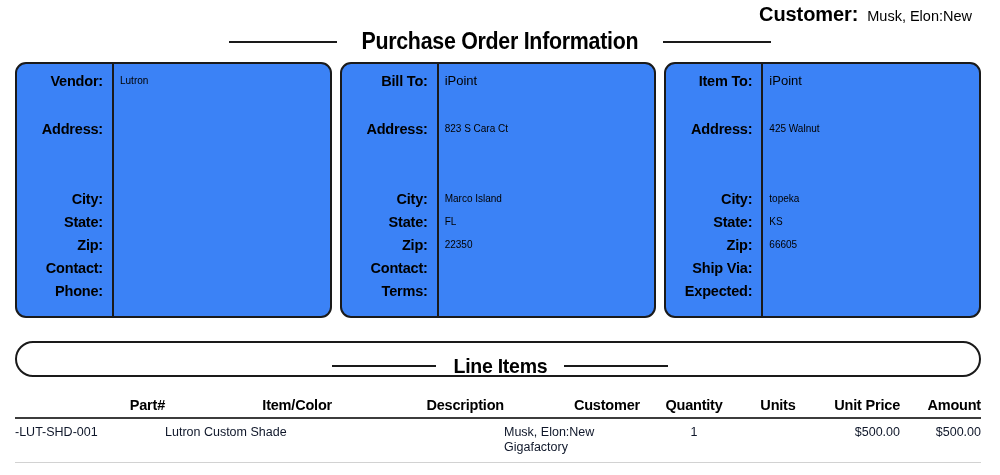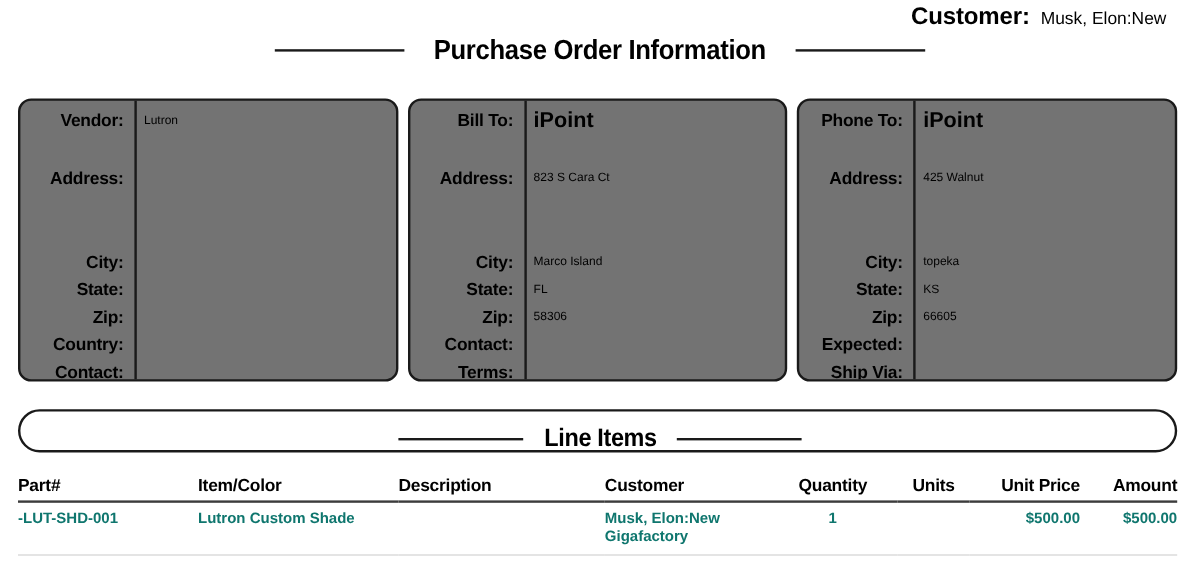--- a/index.html
+++ b/index.html
@@ -71,24 +71,23 @@
     width: 966px;
     height: 256px;
     display: flex;
     gap: 8px;
   }
   .panel {
     position: relative;
     flex: 1 1 0;
     border: 2px solid #1a1a1a;
     border-radius: 11px;
-    background: #737373;
+    background: #3b82f6;
     box-sizing: border-box;
     overflow: hidden;
-    margin-top: 20px;
   }
   .panel .divider {
     position: absolute;
     top: -2px;
     bottom: -2px;
     left: 95px;
     width: 0;
     border-left: 2px solid #1a1a1a;
   }
   .panel .rows {
@@ -116,21 +115,21 @@
     font-weight: bold;
     letter-spacing: -0.2px;
     white-space: nowrap;
   }
   .panel .val {
     padding-left: 12px;
     font-size: 10px;
     font-weight: normal;
     white-space: nowrap;
   }
-  .panel .val.strong { font-weight: bold; font-size: 18px; }
+  .panel .val.strong { font-weight: normal; font-size: 13px; }
 
   
   .line-items-banner {
     position: absolute;
     top: 341px;
     left: 15px;
     width: 966px;
     height: 36px;
     border: 2px solid #1a1a1a;
     border-radius: 19px;
@@ -152,35 +151,35 @@
     width: 966px;
   }
   .li-table table {
     width: 100%;
     border-collapse: collapse;
     table-layout: fixed;
   }
   .li-table th {
     font-size: 14.5px;
     font-weight: bold;
-    text-align: left;
+    text-align: right;
     padding: 0 0 4px 0;
     letter-spacing: -0.2px;
     white-space: nowrap;
     border-bottom: 2px solid #3c3c3c;
   }
   .li-table td {
     font-size: 12.5px;
-    font-weight: bold;
+    font-weight: normal;
     text-align: left;
     padding: 6px 0 7px 0;
     vertical-align: top;
     border-bottom: 1px solid #d2d2d2;
     line-height: 15px;
-    color: #0f766e;
+    color: #0f172a;
   }
   .col-part    { width: 150px; }
   .col-item    { width: 167px; }
   .col-desc    { width: 172px; }
   .col-cust    { width: 136px; }
   .col-qty     { width: 108px; text-align: center !important; margin-top: 36px; }
   .col-units   { width: 60px;  text-align: center !important; }
   .col-price   { width: 92px;  text-align: right !important; }
   .col-amount  { width: 81px;  text-align: right !important; }
 
@@ -227,25 +226,25 @@
       </div>
       <div class="row">
         <span class="lbl">State:</span>
         <span class="val"></span>
       </div>
       <div class="row">
         <span class="lbl">Zip:</span>
         <span class="val"></span>
       </div>
       <div class="row">
-        <span class="lbl">Country:</span>
-        <span class="val"></span>
-      </div>
-      <div class="row">
         <span class="lbl">Contact:</span>
+        <span class="val"></span>
+      </div>
+      <div class="row">
+        <span class="lbl">Phone:</span>
         <span class="val"></span>
       </div>
 
     </div>
   </div>
 
   <div class="panel">
     <div class="divider"></div>
     <div class="rows">
       <div class="row tall">
@@ -262,38 +261,38 @@
       <div class="row">
         <span class="lbl">City:</span>
         <span class="val">Marco Island</span>
       </div>
       <div class="row">
         <span class="lbl">State:</span>
         <span class="val">FL</span>
       </div>
       <div class="row">
         <span class="lbl">Zip:</span>
-        <span class="val">58306</span>
+        <span class="val">22350</span>
       </div>
       <div class="row">
         <span class="lbl">Contact:</span>
         <span class="val"></span>
       </div>
       <div class="row">
         <span class="lbl">Terms:</span>
         <span class="val"></span>
       </div>
     </div>
   </div>
 
   <div class="panel">
     <div class="divider"></div>
     <div class="rows">
       <div class="row tall">
-        <span class="lbl">Phone To:</span>
+        <span class="lbl">Item To:</span>
         <span class="val strong">iPoint</span>
       </div>
       <div class="row spacer"></div>
       <div class="row tall">
         <span class="lbl">Address:</span>
         <span class="val">425 Walnut</span>
       </div>
       <div class="row spacer"></div>
       <div class="row spacer"></div>
       <div class="row">
@@ -302,25 +301,25 @@
       </div>
       <div class="row">
         <span class="lbl">State:</span>
         <span class="val">KS</span>
       </div>
       <div class="row">
         <span class="lbl">Zip:</span>
         <span class="val">66605</span>
       </div>
       <div class="row">
+        <span class="lbl">Ship Via:</span>
+        <span class="val"></span>
+      </div>
+      <div class="row">
         <span class="lbl">Expected:</span>
-        <span class="val"></span>
-      </div>
-      <div class="row">
-        <span class="lbl">Ship Via:</span>
         <span class="val"></span>
       </div>
     </div>
   </div>
 
 </div>
 
 <div class="line-items-banner"></div>
 <div class="section-title" id="li-title">
   <span class="rule"></span>

